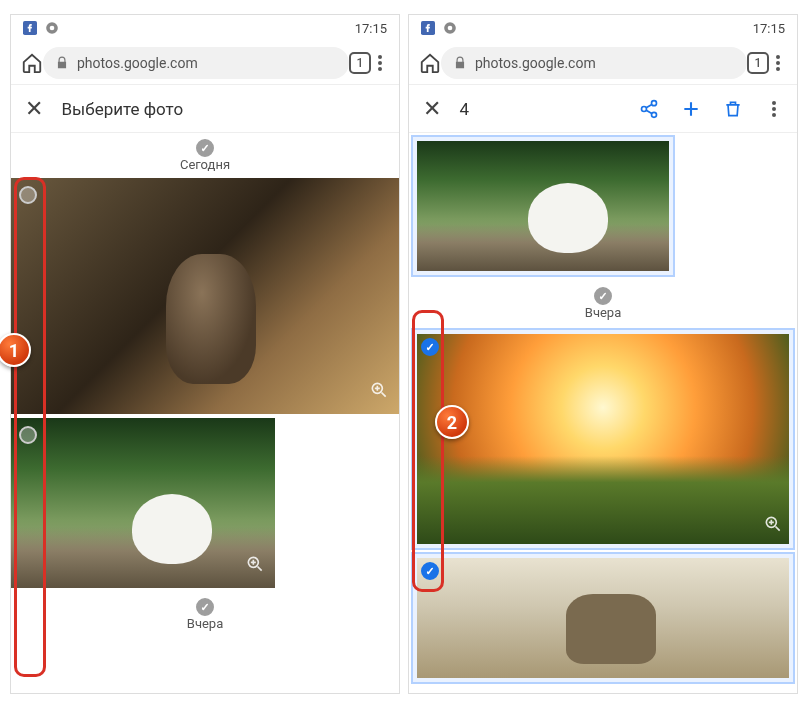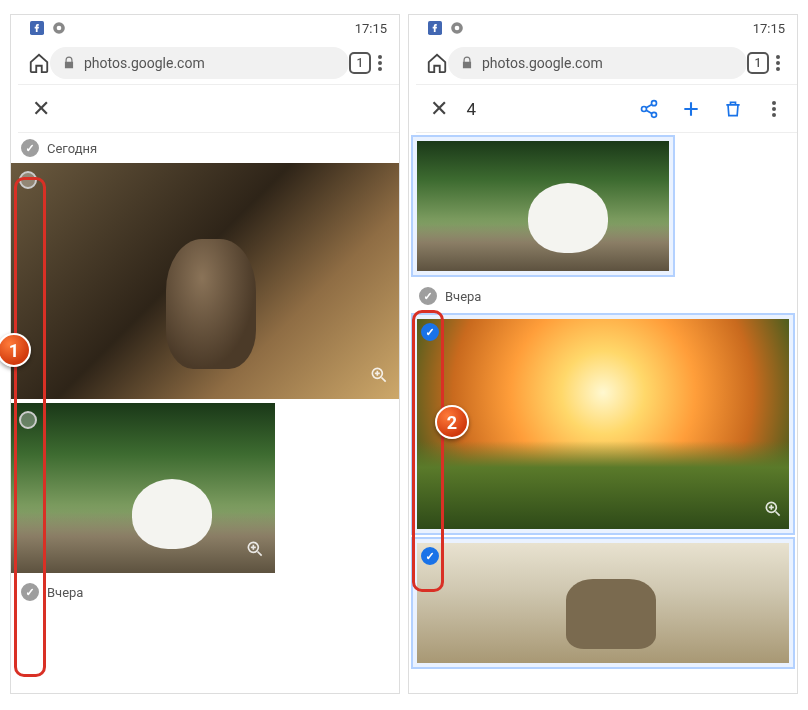--- a/index.html
+++ b/index.html
@@ -10,21 +10,20 @@
     height: 710px;
     position: relative;
   }
   .phone {
     position: absolute;
     width: 390px;
     height: 680px;
     border: 1px solid #ddd;
     background: #fff;
     overflow: hidden;
-    padding-left: 7px;
   }
   .phone.left { left: 10px; top: 14px; }
   .phone.right { left: 408px; top: 14px; }
 
   .status-bar {
     height: 26px;
     display: flex;
     align-items: center;
     padding: 0 12px;
     font-size: 13px;
@@ -83,23 +82,23 @@
   .act-icn { width:20px; height:20px; }
   .blue { color:#1a73e8; }
   .blue-dot { width:4px; height:4px; border-radius:50%; background:#1a73e8; }
 
   .content { position:absolute; top:118px; bottom:0; left:0; right:0; overflow:hidden; }
 
   .date-row {
     display:flex;
     align-items:center;
     padding:6px 10px;
-    gap:8px;
     font-size:13px;
     color:#555;
+    flex-direction:column;
   }
   .chk {
     width:18px; height:18px;
     border-radius:50%;
     border:2px solid #888;
     display:flex; align-items:center; justify-content:center;
     background:#fff;
     flex-shrink:0;
   }
   .chk.grey-fill { background:#9e9e9e; border-color:#9e9e9e; }
@@ -190,20 +189,21 @@
     <div class="tab-count">1</div>
     <div class="menu-dots">
         <span></span>
         <span></span>
         <span></span>
       </div>
   </div>
 
   <div class="header">
     <span class="close-x">✕</span>
+    <span class="header-title">Выберите фото</span>
   </div>
 
   <div class="content">
     <div class="date-row">
       <div class="chk grey-fill"></div>
       <span>Сегодня</span>
     </div>
 
     <div class="photo-item">
       <div class="chk empty"></div>

